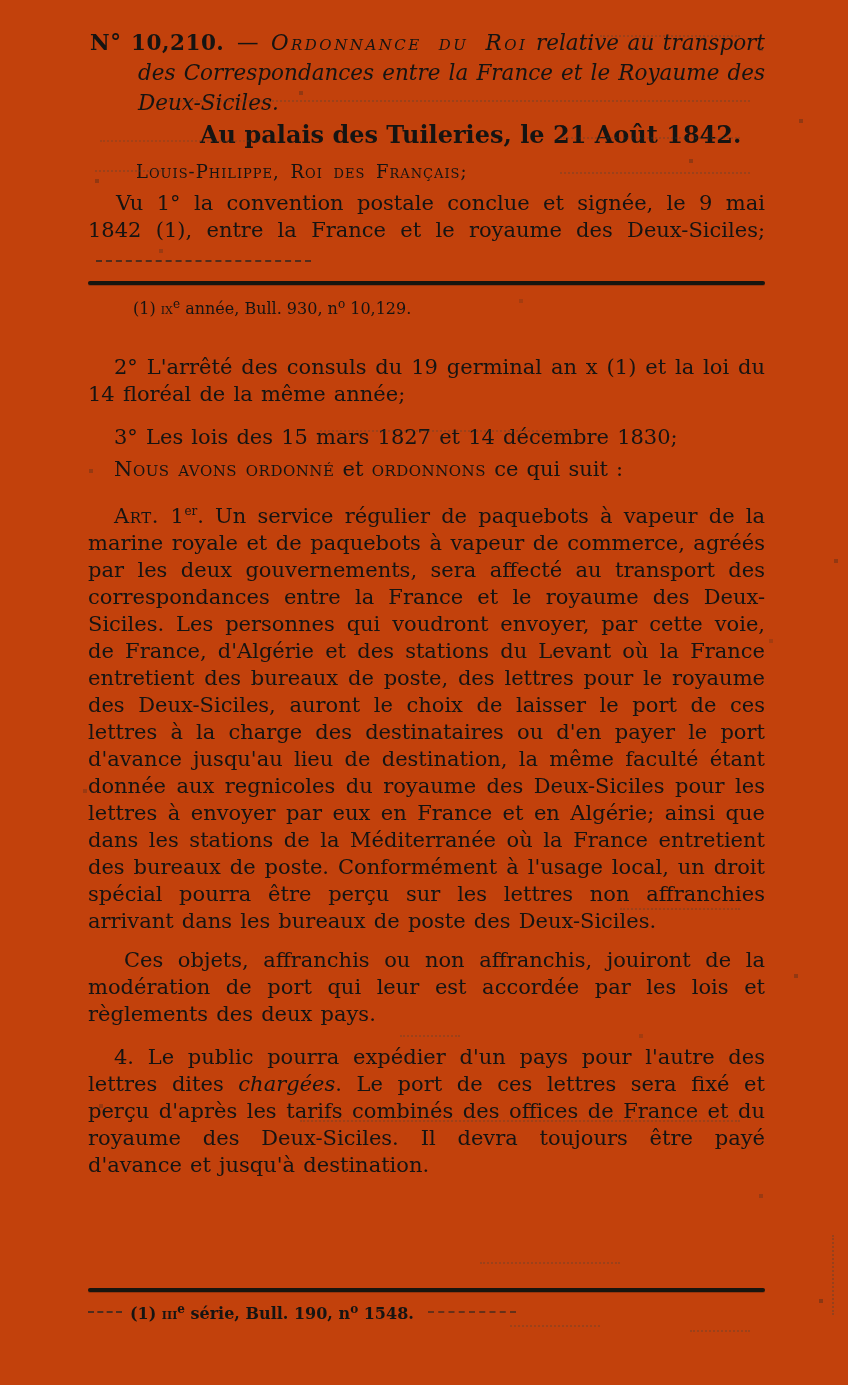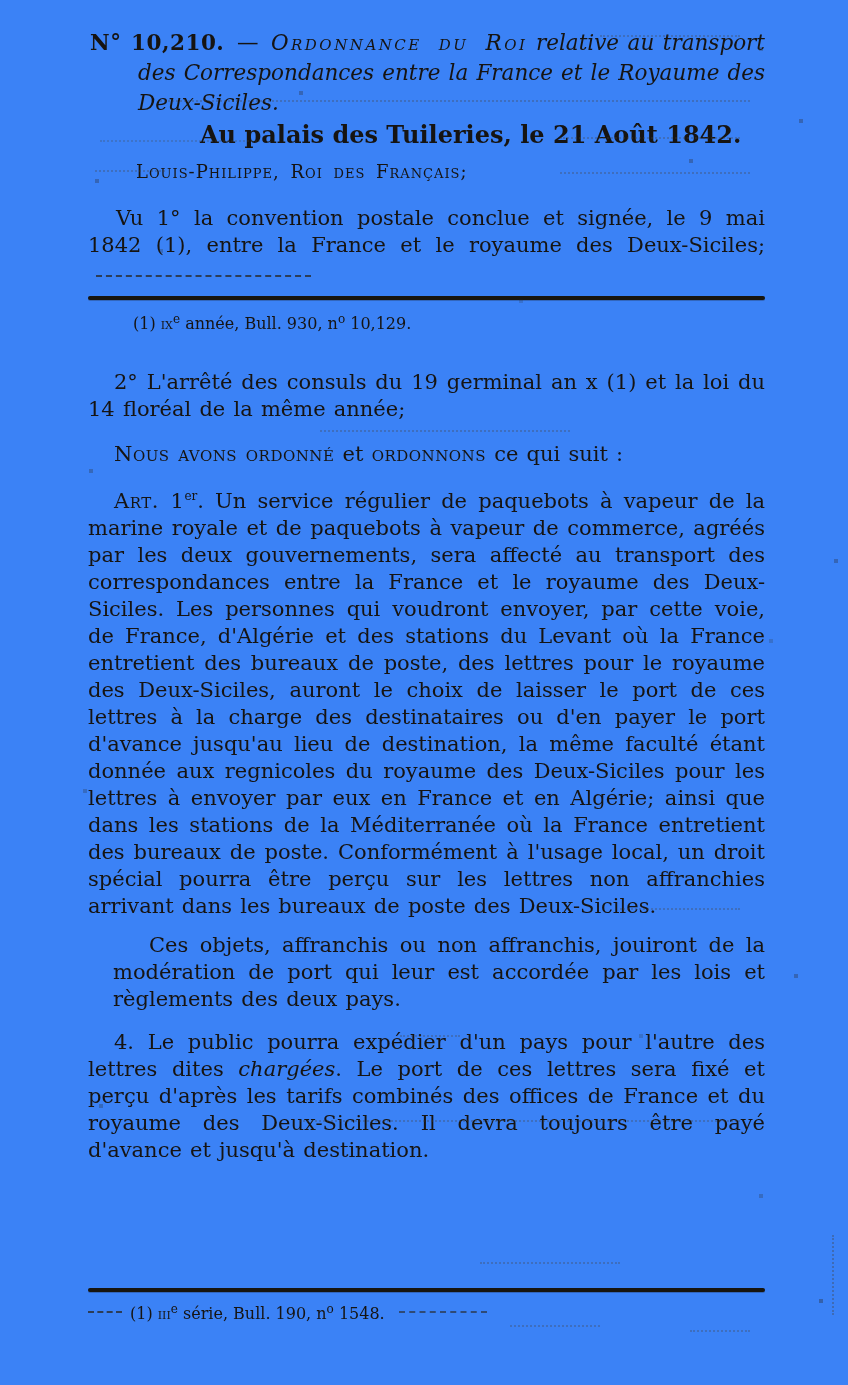--- a/index.html
+++ b/index.html
@@ -1,21 +1,21 @@
 <!DOCTYPE html>
 <html><head>
 <meta charset="utf-8">
 <style>
   * { margin: 0; padding: 0; box-sizing: border-box; }
   html,body { background:#e8e8e6; }
   .page {
     position: relative;
     width: 848px; height: 1385px;
     margin: 0 auto;
-    background: #3b82f6;
+    background: #c2410c;
     overflow: hidden;
     color: #161412;
     font-family: "DejaVu Serif", "Liberation Serif", serif;
   }
   .content {
     position: absolute; left: 88px; right: 83px; top: 28px; bottom: 95px;
     overflow: hidden;
   }
   
   .heading {
@@ -36,42 +36,42 @@
     font-variant: small-caps;
     font-size: 18px; line-height: 30px;
     letter-spacing: 1px; word-spacing: 4px;
   }
   
   .bodytext, .vu1 {
     font-size: 21px; line-height: 27px;
     text-align: justify;
     word-spacing: 1.5px;
   }
-  .vu1 { margin-top: 18px; text-indent: 28px; }
+  .vu1 { margin-top: 3px; text-indent: 28px; }
   .para { text-indent: 26px; margin-top: 16px; }
   .para-art1 { margin-top: 20px; }
-  .para-cesobjets { margin-top: 12px; text-indent: 36px; margin-left: 25px; }
-  .para-formula { margin-top: 18px; }
+  .para-cesobjets { margin-top: 12px; text-indent: 36px; }
+  .para-formula { margin-top: 5px; }
   .sc { font-variant: small-caps; letter-spacing: .5px; }
   sup { font-size: 12px; line-height: 0; }
   .ital { font-style: italic; }
   .body-block { margin-top: 34px; }
   
   .rule {
     height: 4px; background: #17150f;
     border-radius: 2px;
     box-shadow: 0 1px 0 rgba(23,21,15,.25);
   }
   .rule-top { margin-top: 10px; }
   .footnote {
     font-size: 16px; line-height: 22px;
     margin-top: 13px; text-indent: 45px;
   }
   .footnote .fnsc { font-variant: small-caps; text-align: right; }
-  .footer-area { position: absolute; left: 88px; right: 83px; top: 1288px; }
+  .footer-area { position: absolute; left: 88px; right: 83px; top: 1288px; font-weight: bold; }
   .footer-area .footnote { text-indent: 0; margin-top: 11px; }
   .pen-dash {
     display: inline-block; vertical-align: 6px;
     border-bottom: 2px dashed rgba(40,38,34,.75);
   }
   .pen-underline { width: 215px; margin-left: 8px; vertical-align: 2px; }
   .lead-dash { width: 34px; margin-right: 8px; }
   .tail-dash { width: 88px; margin-left: 14px; opacity: .8; }
   
   .noise-line {
@@ -116,20 +116,21 @@
     <p class="vu1"><span>Vu 1° la convention postale conclue et signée, le 9 mai 1842 (1), entre la France et le royaume des Deux-Siciles;</span><span class="pen-dash pen-underline"></span></p>
 
     <div class="rule rule-top"></div>
 
     <p class="footnote"><span class="fnsc">(1) ix</span><sup>e</sup><span> année, Bull. 930, n</span><sup>o</sup><span> 10,129.</span></p>
 
     <div class="body-block bodytext">
 
       <p class="para">2° L'arrêté des consuls du 19 germinal an x (1) et la loi du 14 floréal de la même année;</p>
 
+      <p class="para">3° Les lois des 15 mars 1827 et 14 décembre 1830;</p>
 
 
       <p class="para para-formula"><span class="sc">Nous avons ordonné</span><span> et </span><span class="sc">ordonnons</span><span> ce qui suit :</span></p>
 
       <p class="para para-art1"><span class="sc">Art. 1</span><sup>er</sup><span>. </span><span>Un service régulier de paquebots à vapeur de la marine royale et de paquebots à vapeur de commerce, agréés par les deux gouvernements, sera affecté au transport des correspondances entre la France et le royaume des Deux-Siciles. Les personnes qui voudront envoyer, par cette voie, de France, d'Algérie et des stations du Levant où la France entretient des bureaux de poste, des lettres pour le royaume des Deux-Siciles, auront le choix de laisser le port de ces lettres à la charge des destinataires ou d'en payer le port d'avance jusqu'au lieu de destination, la même faculté étant donnée aux regnicoles du royaume des Deux-Siciles pour les lettres à envoyer par eux en France et en Algérie; ainsi que dans les stations de la Méditerranée où la France entretient des bureaux de poste. Conformément à l'usage local, un droit spécial pourra être perçu sur les lettres non affranchies arrivant dans les bureaux de poste des Deux-Siciles.</span></p>
 
 
       <p class="para para-cesobjets">Ces objets, affranchis ou non affranchis, jouiront de la modération de port qui leur est accordée par les lois et règlements des deux pays.</p>
 
       <p class="para"><span>4. Le public pourra expédier d'un pays pour l'autre des lettres dites </span><span class="ital">chargées</span><span>. Le port de ces lettres sera fixé et perçu d'après les tarifs combinés des offices de France et du royaume des Deux-Siciles. Il devra toujours être payé d'avance et jusqu'à destination.</span></p>

